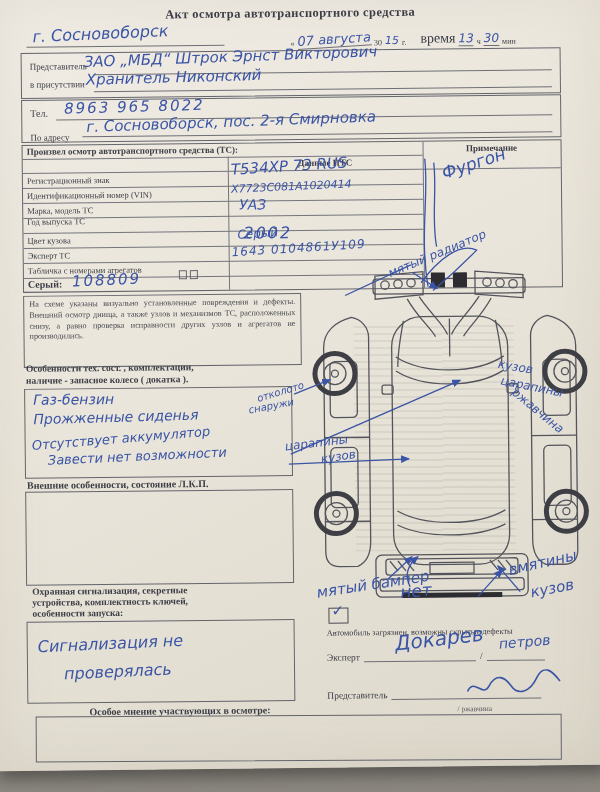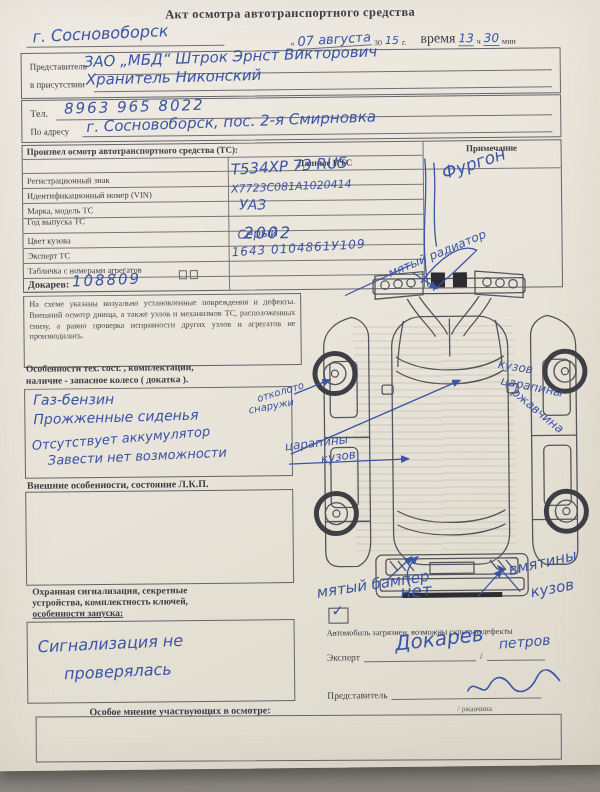--- a/index.html
+++ b/index.html
@@ -60,21 +60,21 @@
     <span class="abs hw" style="left:62px;top:-4px;font-size:15px;transform:rotate(-1.5deg);">ЗАО „МБД“ Штрок Эрнст Викторович</span>
     <span class="abs lbl" style="left:8px;top:26px;font-size:9px;">в присутствии</span>
     <div class="abs ul" style="left:72px;top:38px;width:458px;"></div>
     <span class="abs hw" style="left:64px;top:16px;font-size:15px;transform:rotate(-1deg);">Хранитель Никонский</span>
   </div>
 
   <div class="abs box" style="left:30px;top:105px;width:538px;height:41px;">
     <span class="abs lbl" style="left:8px;top:7px;font-size:10px;">Тел.</span>
     <div class="abs ul" style="left:34px;top:19px;width:496px;"></div>
     <span class="abs hw" style="left:42px;top:-2px;font-size:15px;letter-spacing:2px;transform:rotate(-1deg);">8963 965 8022</span>
-    <span class="abs lbl" style="left:8px;top:26px;font-size:9px;">По адресу</span>
+    <span class="abs lbl" style="left:8px;top:32px;font-size:9px;">По адресу</span>
     <div class="abs ul" style="left:60px;top:36px;width:470px;"></div>
     <span class="abs hw" style="left:64px;top:14px;font-size:15px;transform:rotate(-1.5deg);">г. Сосновоборск, пос. 2-я Смирновка</span>
   </div>
 
   <div class="abs box" style="left:30px;top:150px;width:538px;height:146px;">
     <div class="vl" style="left:205px;top:13px;"></div>
     <div class="vl" style="left:400px;"></div>
     <div class="hl" style="top:13px;right:138px;"></div>
     <div class="hl" style="top:27px;"></div>
     <div class="hl" style="top:42px;right:138px;"></div>
@@ -91,21 +91,21 @@
 
     <span class="abs lbl" style="left:4px;top:30px;font-size:8.5px;">Регистрационный знак</span>
     <span class="abs lbl" style="left:4px;top:45px;font-size:8.5px;">Идентификационный номер (VIN)</span>
     <span class="abs lbl" style="left:4px;top:60px;font-size:8.5px;">Марка, модель ТС</span>
     <span class="abs lbl" style="left:4px;top:71px;font-size:8.5px;">Год выпуска ТС</span>
     <span class="abs lbl" style="left:4px;top:90px;font-size:8.5px;">Цвет кузова</span>
     <span class="abs lbl" style="left:4px;top:105px;font-size:8.5px;">Эксперт ТС</span>
     <span class="abs lbl" style="left:4px;top:120px;font-size:8.5px;">Табличка с номерами агрегатов</span>
     <span class="abs" style="left:152px;top:120px;"><span class="sq"></span><span class="sq"></span></span>
 
-    <span class="abs lbl b" style="left:4px;top:133px;font-size:10px;">Докарев:</span>
+    <span class="abs lbl b" style="left:4px;top:133px;font-size:10px;">Серый:</span>
     <span class="abs hw" style="left:48px;top:126px;font-size:15px;letter-spacing:2px;transform:rotate(-2deg);">108809</span>
 
     <span class="abs hw" style="left:208px;top:14px;font-size:15px;transform:rotate(-3deg);">Т534ХР 73 RUS</span>
     <span class="abs hw" style="left:208px;top:37px;font-size:11px;transform:rotate(-2deg);">Х7723С081А1020414</span>
     <span class="abs hw" style="left:216px;top:53px;font-size:14px;font-style:italic;">УАЗ</span>
     <span class="abs hw" style="left:220px;top:80px;font-size:16px;letter-spacing:2px;">2002</span>
     <span class="abs hw" style="left:214px;top:83px;font-size:12px;transform:rotate(-3deg);">Серый</span>
     <span class="abs hw" style="left:208px;top:98px;font-size:12px;letter-spacing:1px;transform:rotate(-3deg);">1643 0104861У109</span>
     <span class="abs hw" style="left:418px;top:12px;font-size:17px;transform:rotate(-18deg);">Фургон</span>
   </div>
@@ -119,21 +119,21 @@
     <span class="abs hw" style="left:8px;top:20px;font-size:14px;transform:rotate(-1deg);">Прожженные сиденья</span>
     <span class="abs hw" style="left:6px;top:42px;font-size:13px;transform:rotate(-4deg);">Отсутствует аккумулятор</span>
     <span class="abs hw" style="left:22px;top:60px;font-size:13px;transform:rotate(-2deg);">Завести нет возможности</span>
   </div>
 
   <div class="abs lbl b" style="left:32px;top:485px;font-size:10px;">Внешние особенности, состояние Л.К.П.</div>
   <div class="abs box" style="left:30px;top:497px;width:266px;height:92px;"></div>
 
   <div class="abs lbl b" style="left:36px;top:592px;font-size:9.5px;">Охранная сигнализация, секретные</div>
   <div class="abs lbl b" style="left:36px;top:603px;font-size:9.5px;">устройства, комплектность ключей,</div>
-  <div class="abs lbl b" style="left:36px;top:614px;font-size:9.5px;text-decoration:underline;">особенности запуска:</div>
+  <div class="abs lbl b" style="left:36px;top:614px;font-size:9.5px;">особенности запуска:</div>
   <div class="abs box" style="left:30px;top:627px;width:266px;height:80px;">
     <span class="abs hw" style="left:10px;top:12px;font-size:16px;transform:rotate(-2deg);">Сигнализация не</span>
     <span class="abs hw" style="left:36px;top:40px;font-size:16px;transform:rotate(-2deg);">проверялась</span>
   </div>
 
   <div class="abs lbl b" style="left:92px;top:712px;font-size:10px;">Особое мнение участвующих в осмотре:</div>
   <div class="abs box" style="left:38px;top:723px;width:524px;height:44px;transform:rotate(.3deg);"></div>
 
   <div class="abs bleed" style="left:360px;top:330px;width:160px;height:230px;"></div>
 

